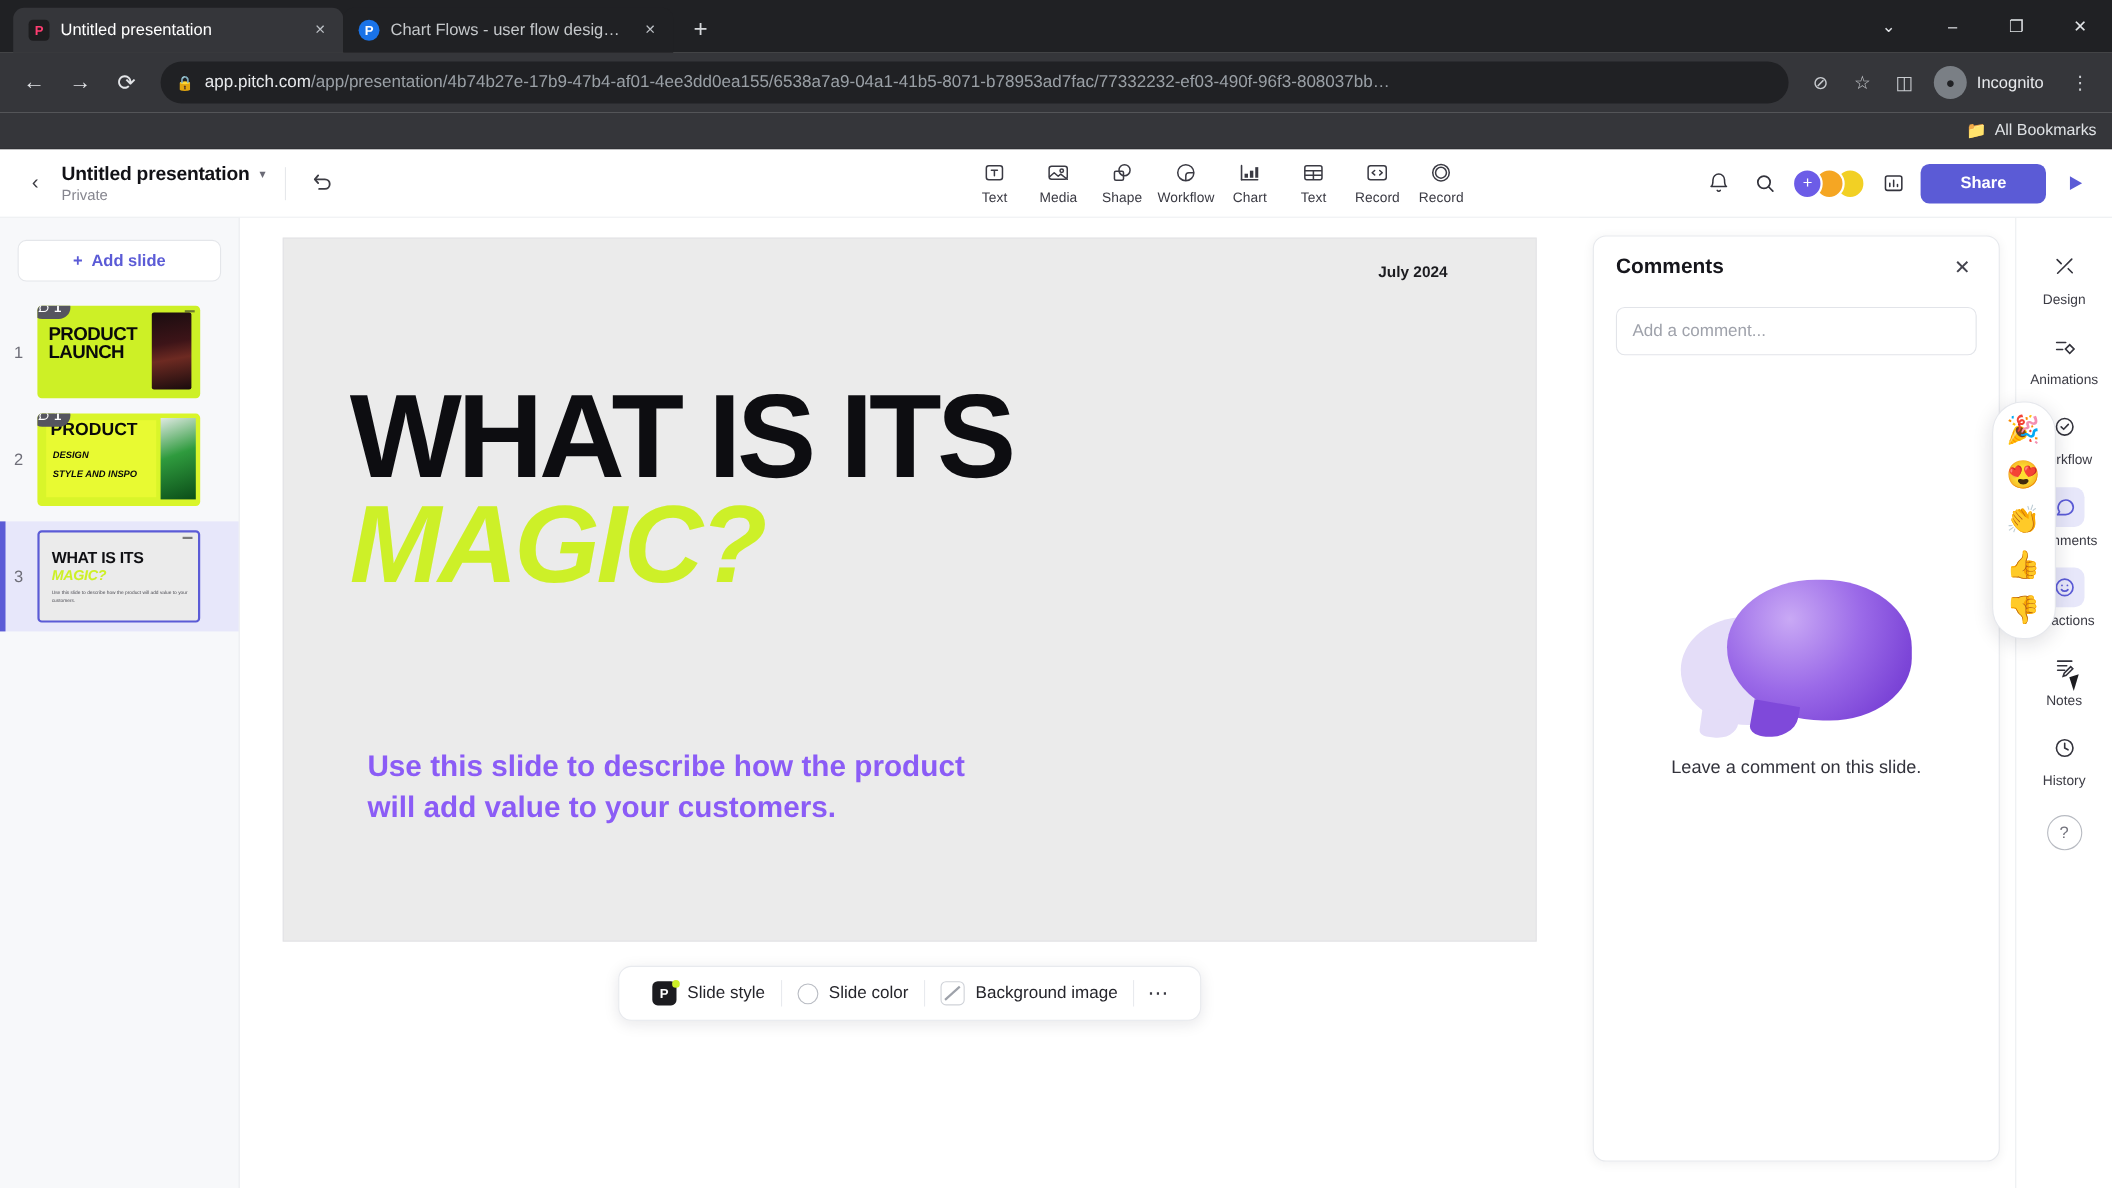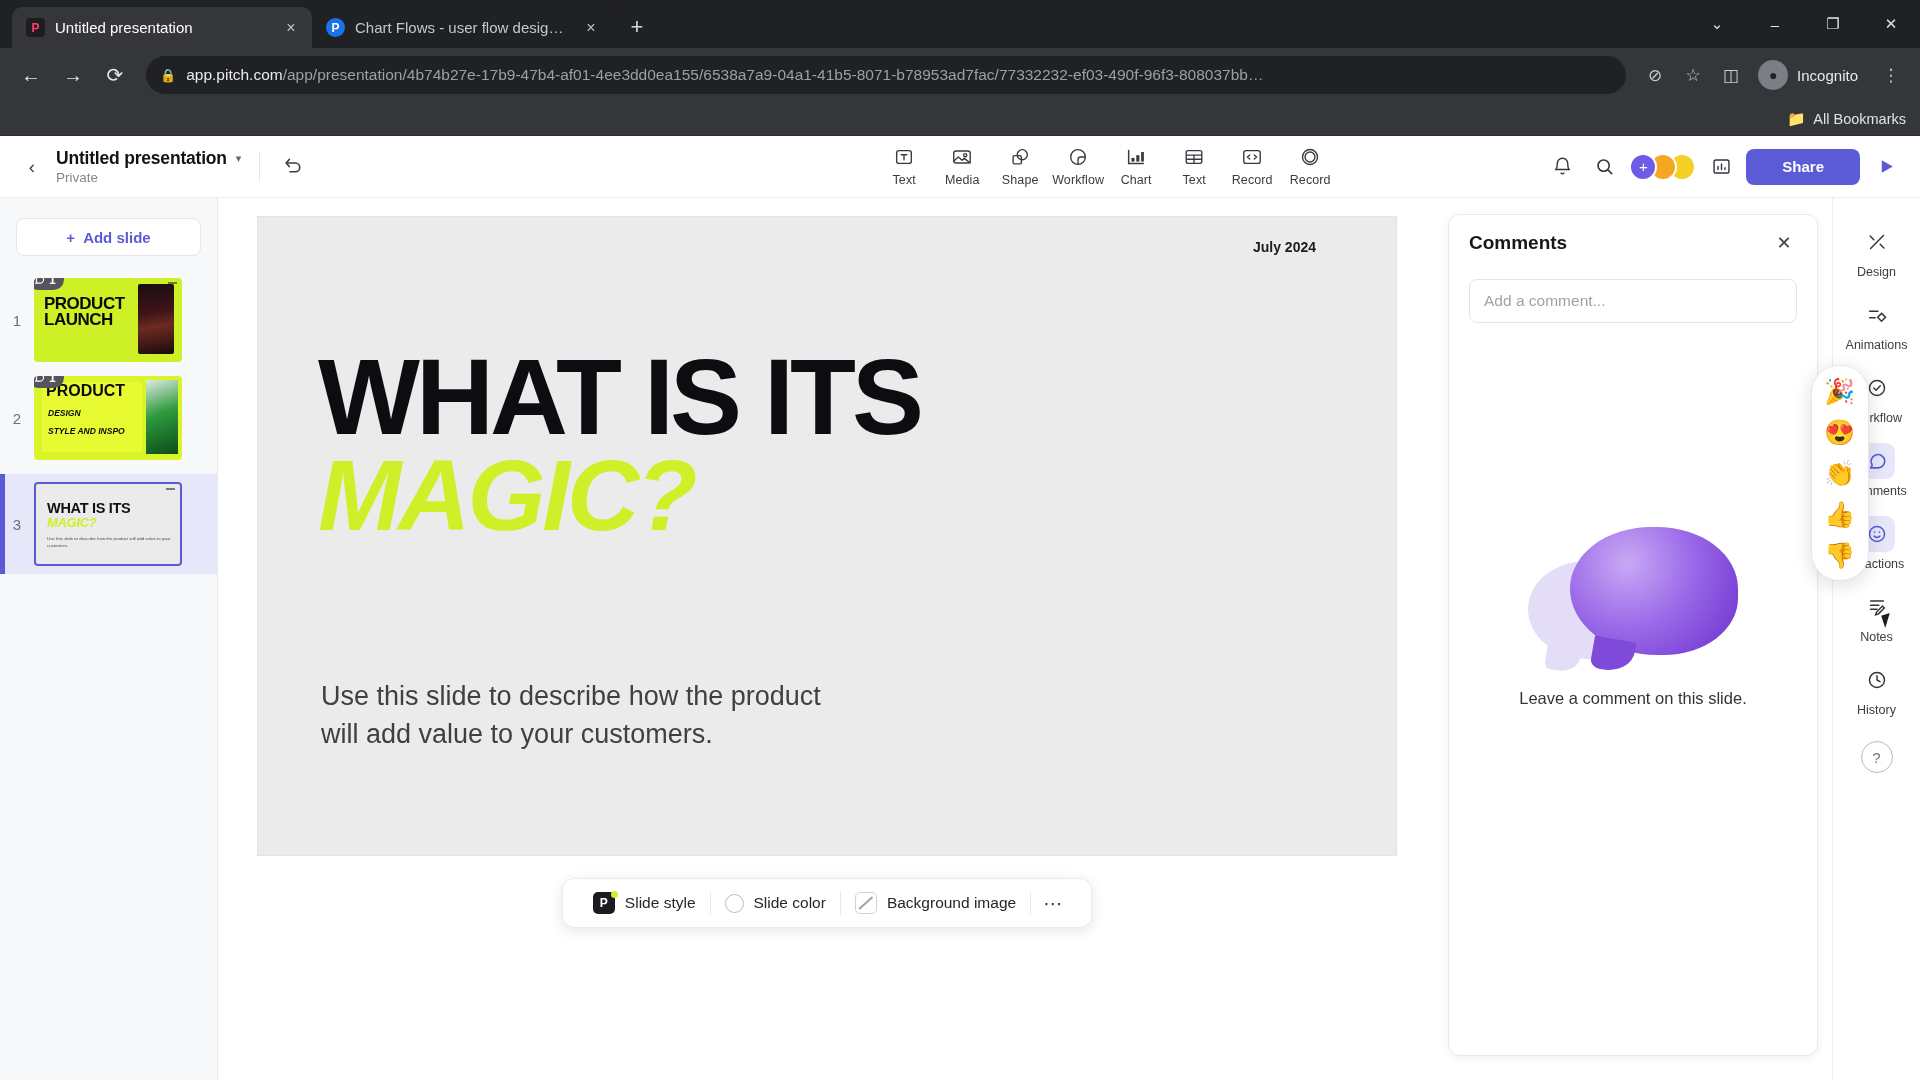--- a/index.html
+++ b/index.html
@@ -201,22 +201,22 @@
     background: #fff; min-width: 0; padding-top: 18px; position: relative; }
   .slide {
     width: 1140px; height: 640px; background: #ebebeb; border: 1px solid #e3e3e6;
     position: relative; overflow: hidden; padding-left: 48px;
   }
   .s-date { position: absolute; right: 80px; top: 22px; font-size: 14px; font-weight: 700; color: #1c1c20; }
   .s-h1 { position: absolute; left: 60px; top: 130px; font-size: 108px; font-weight: 800;
     color: #0d0d11; letter-spacing: -4px; line-height: 0.93; }
   .s-h2 { position: absolute; left: 60px; top: 228px; font-size: 100px; font-weight: 800;
     font-style: italic; color: #cdf028; letter-spacing: -3px; line-height: 1; }
-  .s-body { position: absolute; left: 63px; top: 460px; font-size: 27px; color: #404040;
-    line-height: 1.42; font-weight: 400; }
+  .s-body { position: absolute; left: 76px; top: 460px; font-size: 27px; color: #8b5cf6;
+    line-height: 1.42; font-weight: 700; }
 
   .stylebar {
     margin-top: 22px; height: 50px; background: #fff; border: 1px solid #e8eaee;
     border-radius: 12px; box-shadow: 0 3px 14px rgba(20,20,40,.10);
     display: flex; align-items: center; padding: 0 16px; gap: 0;
   }
   .sb-item { display: flex; align-items: center; gap: 10px; padding: 0 14px; font-size: 15.5px; color: #25252b; }
   .sb-sep { width: 1px; height: 24px; background: #e8eaee; }
   .pchip { width: 22px; height: 22px; border-radius: 5px; background: #1c1c20; color:#fff;
     font-size: 12px; font-weight: 700; display: flex; align-items: center; justify-content: center;

